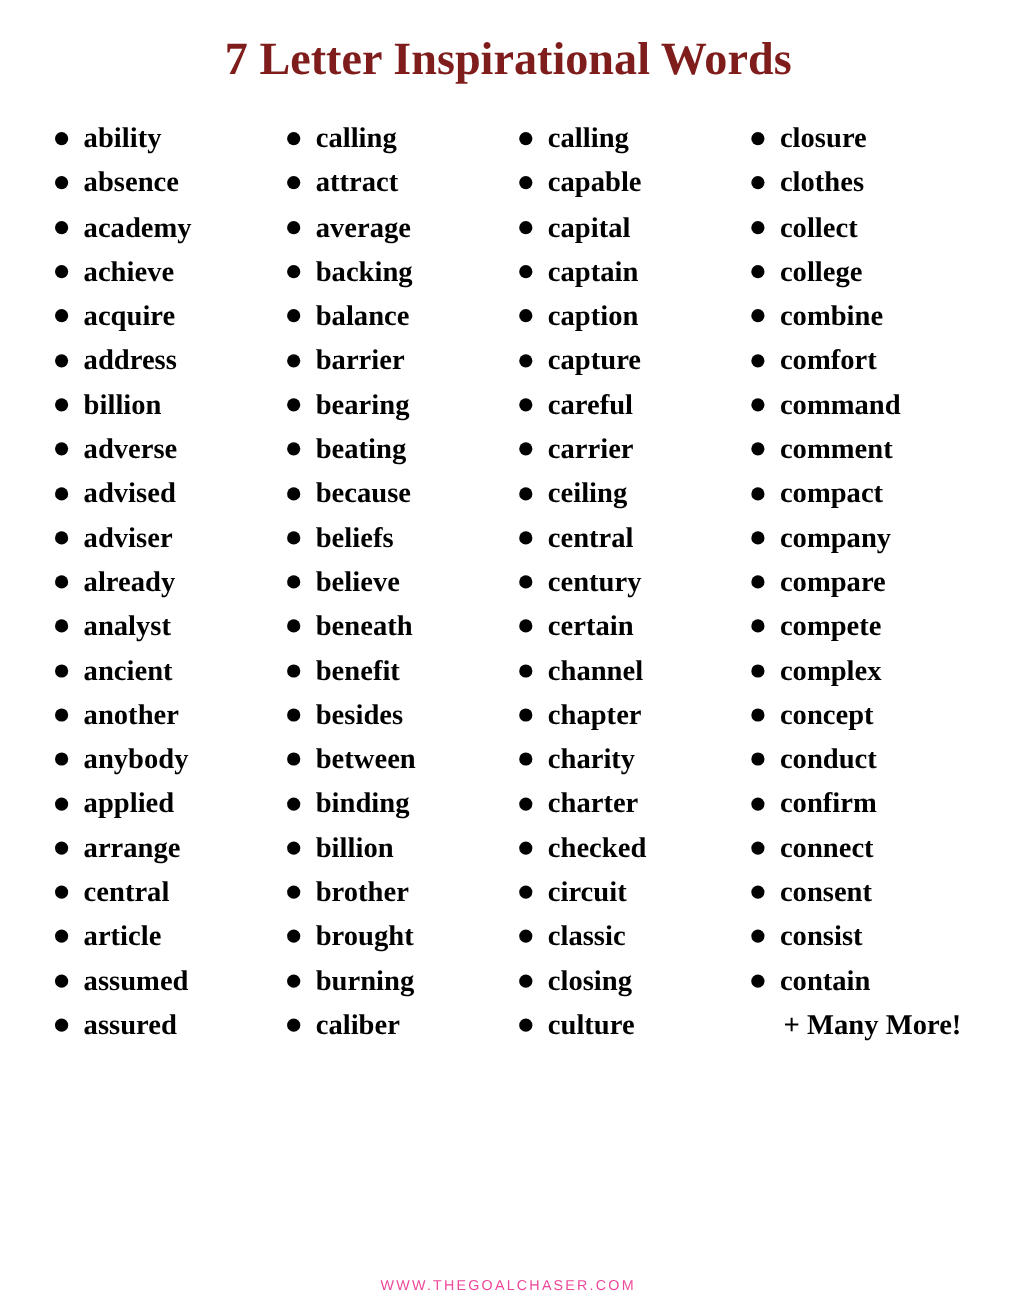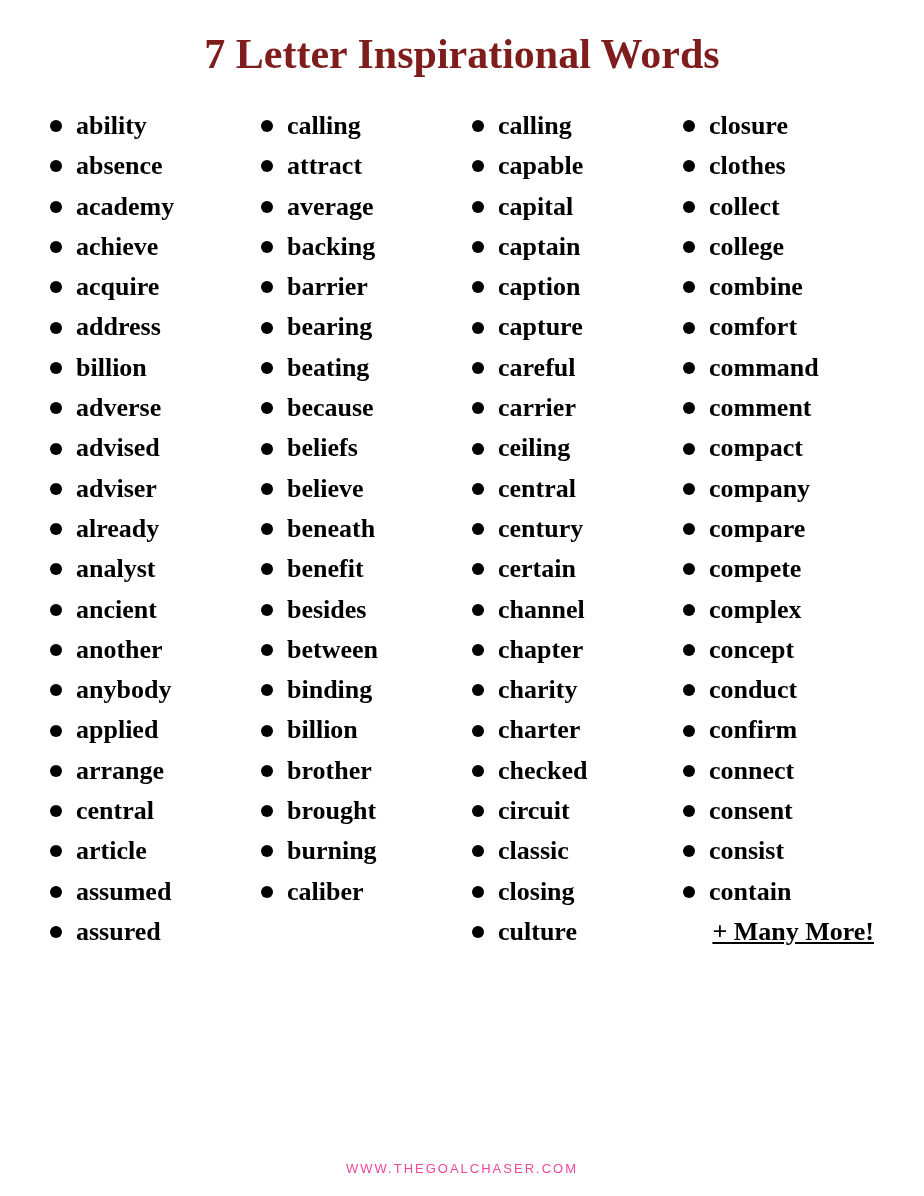--- a/index.html
+++ b/index.html
@@ -63,21 +63,20 @@
       flex-shrink: 0;
     }
 
     .more-text {
       font-size: 26px;
       font-weight: bold;
       color: #000;
       line-height: 1.55;
       font-family: Georgia, 'Times New Roman', serif;
       padding-left: 4px;
-      text-decoration: underline;
     }
 
     .footer {
       margin-top: 20px;
       font-size: 13px;
       letter-spacing: 2px;
       color: #ec4899;
       font-family: Arial, sans-serif;
       text-align: center;
     }
@@ -188,20 +187,24 @@
       <div class="word-item">
         <span class="bullet"></span>
         <span>average</span>
       </div>
       <div class="word-item">
         <span class="bullet"></span>
         <span>backing</span>
       </div>
       <div class="word-item">
         <span class="bullet"></span>
+        <span>balance</span>
+      </div>
+      <div class="word-item">
+        <span class="bullet"></span>
         <span>barrier</span>
       </div>
       <div class="word-item">
         <span class="bullet"></span>
         <span>bearing</span>
       </div>
       <div class="word-item">
         <span class="bullet"></span>
         <span>beating</span>
       </div>

